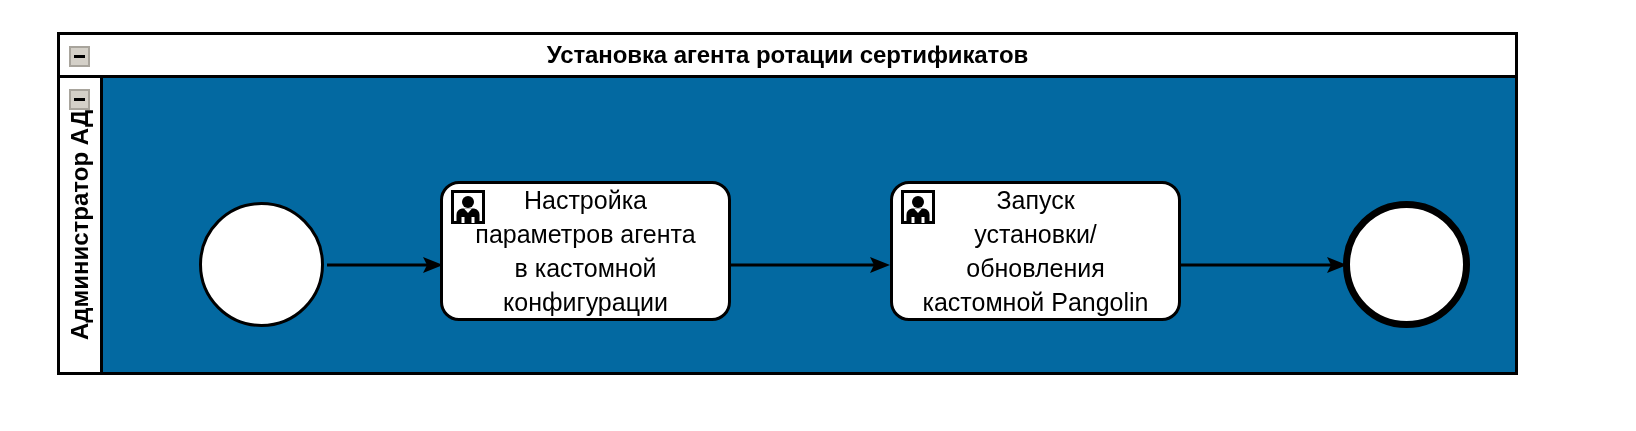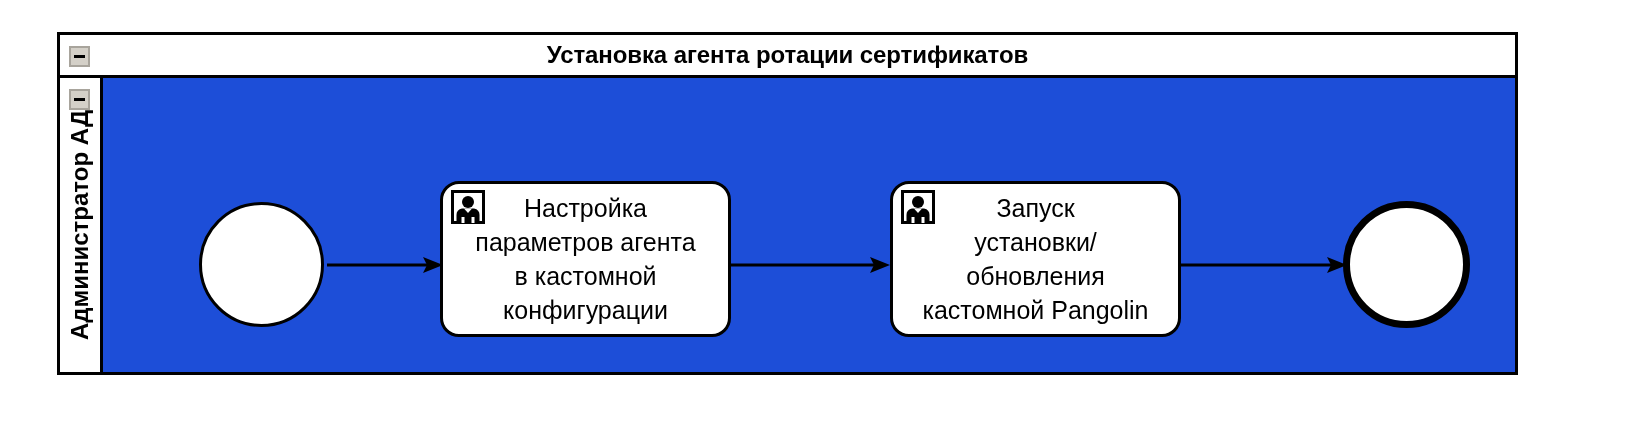--- a/index.html
+++ b/index.html
@@ -23,21 +23,21 @@
 
   
   .pool {
     position: absolute;
     left: 57px;
     top: 32px;
     width: 1461px;
     height: 343px;
     border: 3px solid #000000;
     box-sizing: border-box;
-    background: #1d4ed8;
+    background: #0369a1;
   }
 
   
   .pool-header {
     position: absolute;
     left: 0;
     top: 0;
     right: 0;
     height: 43px;
     border-bottom: 3px solid #000000;
@@ -133,21 +133,21 @@
     border: 3px solid #000000;
   }
   .event-end {
     width: 127px;
     height: 127px;
     border: 7px solid #000000;
   }
 
   .task {
     width: 291px;
-    height: 156px;
+    height: 140px;
     border: 3px solid #000000;
     border-radius: 19px;
     background: #ffffff;
     display: flex;
     align-items: center;
     justify-content: center;
     text-align: center;
   }
   .task-label {
     font-size: 25px;

